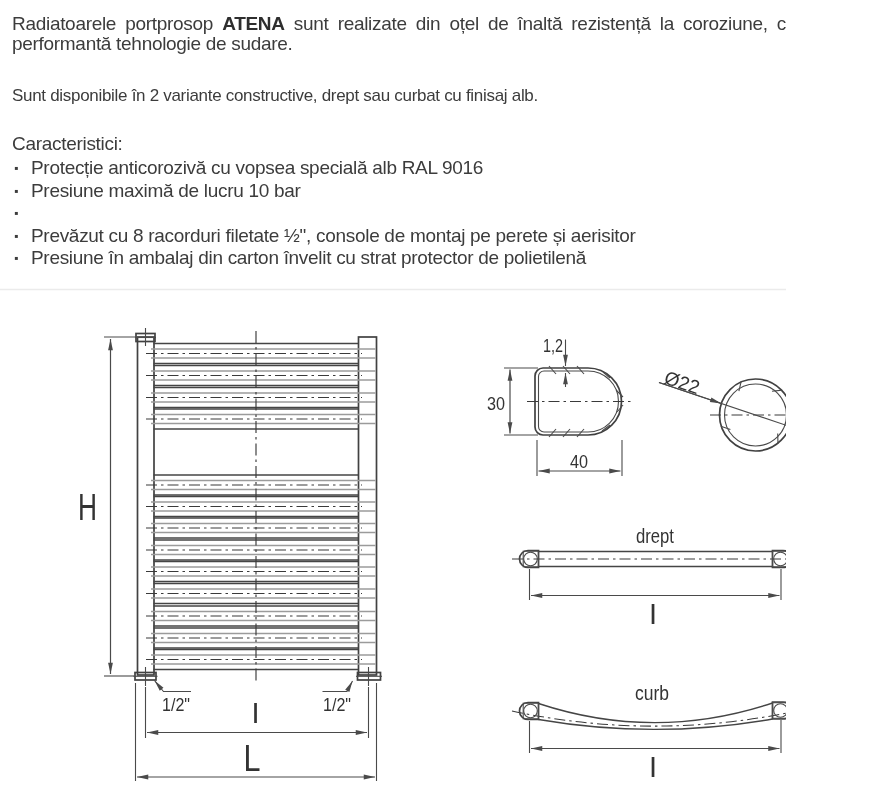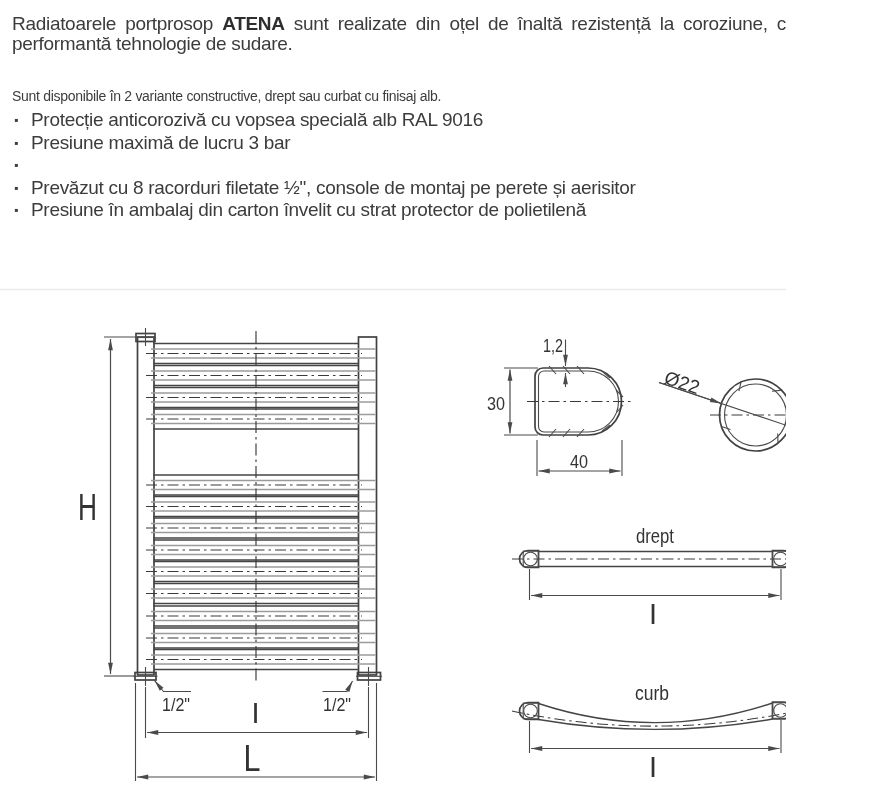--- a/index.html
+++ b/index.html
@@ -1,21 +1,21 @@
 <!DOCTYPE html>
 <html><head>
 <meta charset="utf-8">
 <style>
   html,body{margin:0;padding:0;background:#fff;}
   .screen{position:relative;width:786px;height:812px;background:#ffffff;overflow:hidden;
           font-family:"Liberation Sans",sans-serif;color:#3c3c3c;}
   .content{position:absolute;left:12px;top:0;width:862px;}
   .p1{font-size:19px;line-height:19.5px;letter-spacing:-0.3px;text-align:justify;margin:14px 0 0 0;}
   .p1 .brand{font-weight:bold;color:#2e2e2e;}
-  .p2{font-size:14px;line-height:20px;letter-spacing:-0.3px;margin:33px 0 0 0;}
+  .p2{font-size:17px;line-height:20px;letter-spacing:-0.3px;margin:33px 0 0 0;}
   .heading{font-size:19px;line-height:20px;letter-spacing:-0.3px;margin:28px 0 0 0;font-weight:normal;}
   ul.features{list-style:none;margin:3px 0 0 0;padding:0;}
   ul.features li{display:flex;align-items:flex-start;font-size:19px;line-height:22.5px;letter-spacing:-0.3px;}
   ul.features .bullet{flex:none;width:17px;font-size:12px;line-height:22.5px;padding-left:2px;color:#3c3c3c;}
   svg.drawing{position:absolute;left:0;top:282px;display:block;}
   
   .ln {stroke:#414141;stroke-width:1.7;fill:none;stroke-linecap:square;}
   .ln2{stroke:#454545;stroke-width:1.4;fill:none;stroke-linecap:butt;}
   .lng{stroke:#9b9b9b;stroke-width:1.5;fill:none;}
   .cl {stroke:#3a3a3a;stroke-width:1.15;fill:none;stroke-dasharray:12 4 2.5 4;}
@@ -25,28 +25,29 @@
   .lbl{fill:#333333;font-family:"Liberation Sans",sans-serif;}
 </style>
 </head>
 <body>
 
 <div class="screen">
 
   <div class="content">
     <p class="p1"><span>Radiatoarele portprosop </span><span class="brand">ATENA</span><span> sunt realizate din oțel de înaltă rezistență la coroziune, cu cea mai performantă tehnologie de sudare.</span></p>
     <p class="p2">Sunt disponibile în 2 variante constructive, drept sau curbat cu finisaj alb.</p>
+    <p class="heading">Caracteristici:</p>
     <ul class="features">
       <li>
           <span class="bullet">▪</span>
           <span>Protecție anticorozivă cu vopsea specială alb RAL 9016</span>
         </li>
       <li>
           <span class="bullet">▪</span>
-          <span>Presiune maximă de lucru 3 bar</span>
+          <span>Presiune maximă de lucru 10 bar</span>
         </li>
       <li>
           <span class="bullet">▪</span>
         </li>
       <li>
           <span class="bullet">▪</span>
           <span>Prevăzut cu 8 racorduri filetate ½", console de montaj pe perete și aerisitor</span>
         </li>
       <li>
           <span class="bullet">▪</span>

